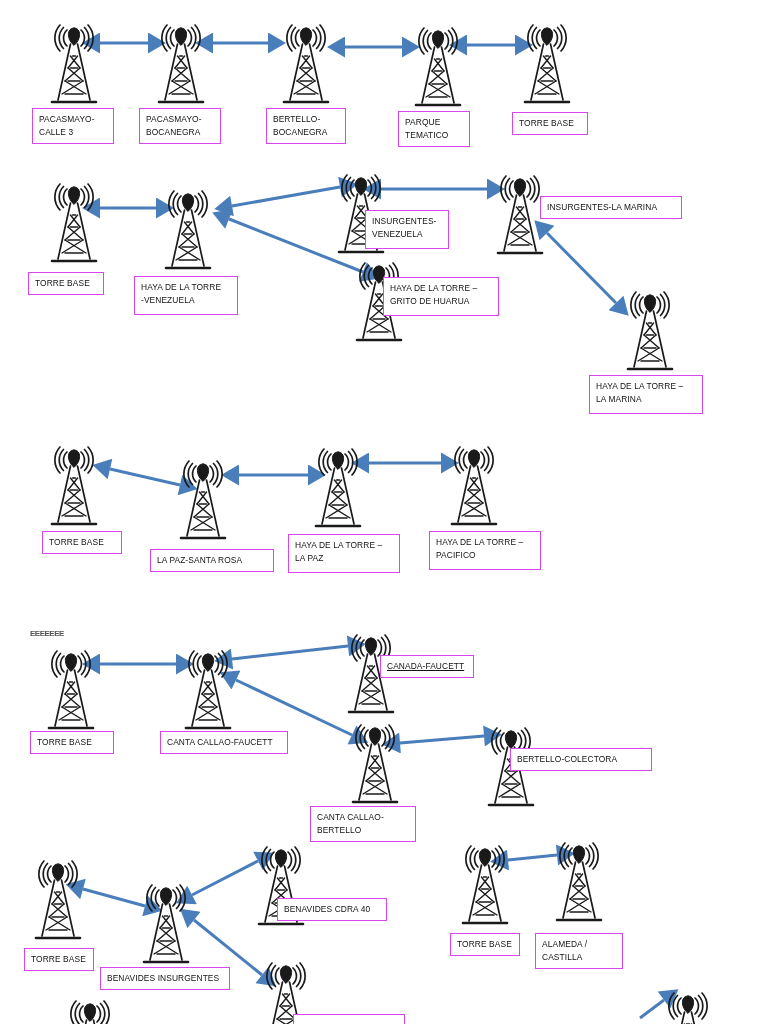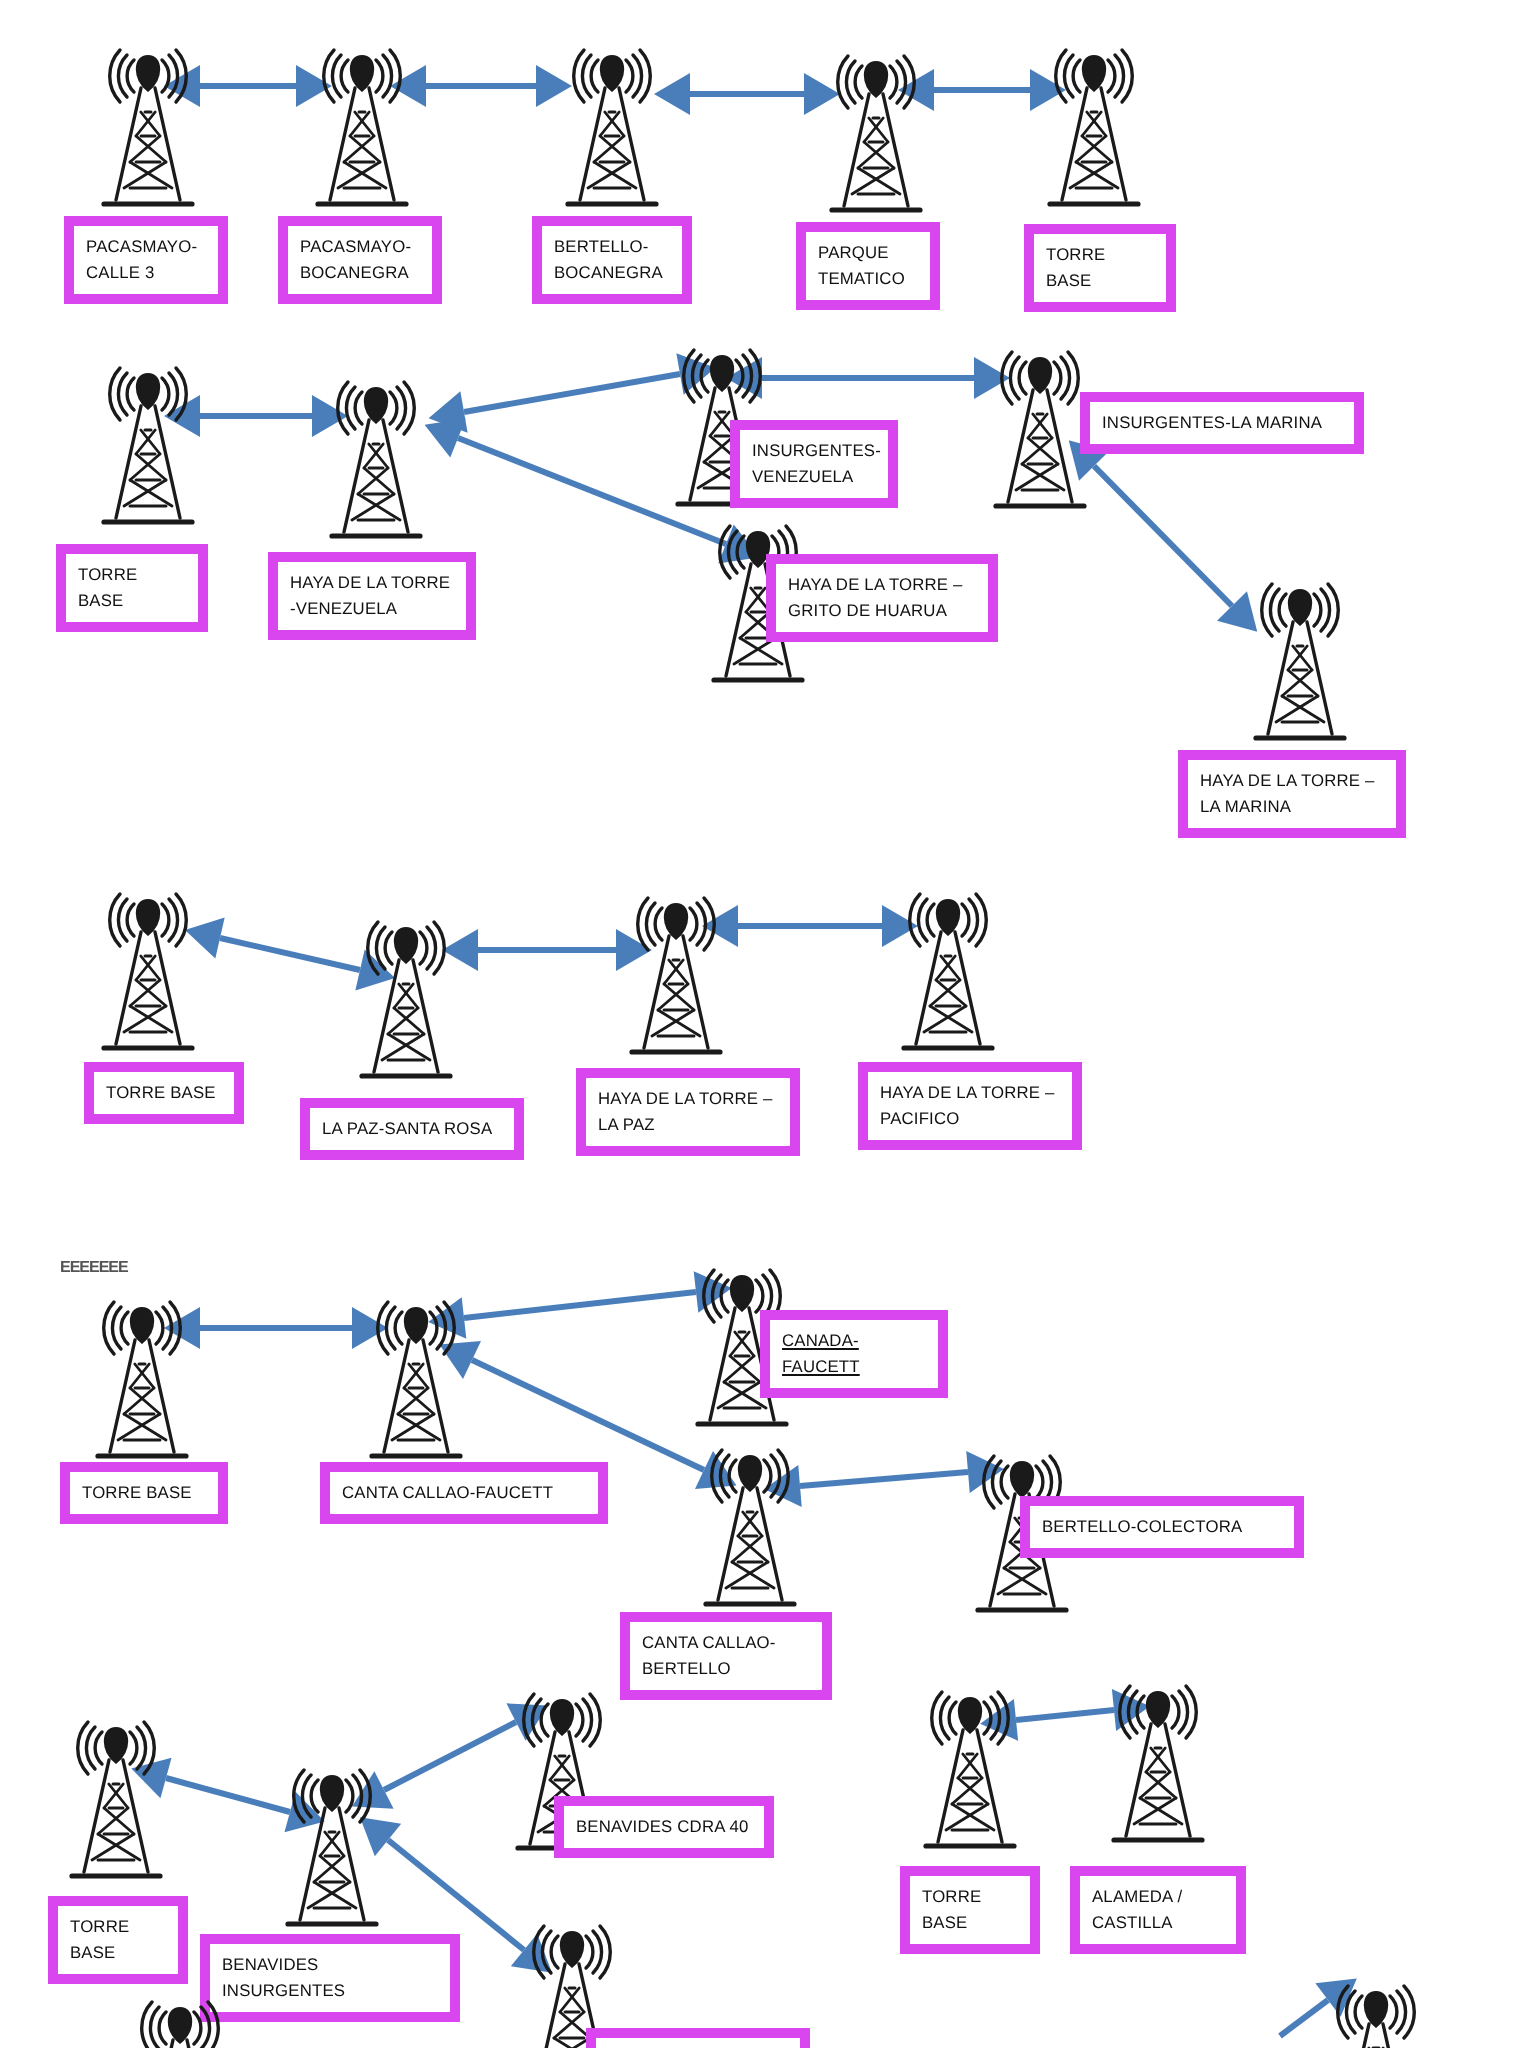--- a/index.html
+++ b/index.html
@@ -6,21 +6,21 @@
   body{
     width:768px;height:1024px;position:relative;overflow:hidden;
     font-family:"Liberation Sans","DejaVu Sans",sans-serif;
     color:#111111;
   }
   #canvas{position:absolute;left:0;top:0;width:768px;height:1024px;}
   .tower{position:absolute;}
   .tower svg{display:block;overflow:visible;}
   .lbl{
     position:absolute;
-    border:5px solid #d946ef;
+    border:1px solid #d946ef;
     background:#ffffff;
     box-sizing:border-box;
     font-size:8.4px;
     line-height:13px;
     letter-spacing:.1px;
     padding:4px 6px 4px 6px;
     color:#111111;
     white-space:pre-line;
   }
   .arrowlayer{position:absolute;left:0;top:0;width:768px;height:1024px;pointer-events:none;}
@@ -395,21 +395,21 @@
               <path d="M19,70 L37,70" stroke-width="1.5"></path>
               <path d="M24.4,32 L34,44" stroke-width="1.4"></path>
               <path d="M31.6,32 L22,44" stroke-width="1.4"></path>
               <path d="M22,44 L37,57" stroke-width="1.4"></path>
               <path d="M34,44 L19,57" stroke-width="1.4"></path>
               <path d="M19,57 L40,70" stroke-width="1.4"></path>
               <path d="M37,57 L16,70" stroke-width="1.4"></path>
               <path d="M6,78 L50,78" stroke-width="2.6"></path>
             </g>
           </svg></span></div>
-      <div class="lbl" style="left: 150px; top: 549px; width: 112px; min-height: 22px;">LA PAZ-SANTA ROSA</div>
+      <div class="lbl" style="left: 150px; top: 549px; width: 124px; min-height: 22px;">LA PAZ-SANTA ROSA</div>
       <div class="tower" style="left: 310px; top: 448px;"><span><svg width="56" height="86" viewBox="0 0 56 86">
             <g fill="none" stroke="#1a1a1a" stroke-width="1.7" stroke-linecap="round">
               <path d="M21,6 A11,11 0 0 0 21,22"></path>
               <path d="M17.5,3.5 A15,15 0 0 0 17.5,24.5"></path>
               <path d="M14,1 A19,19 0 0 0 14,27"></path>
               <path d="M35,6 A11,11 0 0 1 35,22"></path>
               <path d="M38.5,3.5 A15,15 0 0 1 38.5,24.5"></path>
               <path d="M42,1 A19,19 0 0 1 42,27"></path>
               <path d="M28,4 C31.6,4 33.6,6.8 33.6,10.6 C33.6,14.6 31.4,18.6 28,21.4 C24.6,18.6 22.4,14.6 22.4,10.6 C22.4,6.8 24.4,4 28,4 Z" fill="#1a1a1a" stroke="#1a1a1a" stroke-width="1"></path>
               <path d="M24.5,20 L12,76"></path>
@@ -497,21 +497,21 @@
               <path d="M19,70 L37,70" stroke-width="1.5"></path>
               <path d="M24.4,32 L34,44" stroke-width="1.4"></path>
               <path d="M31.6,32 L22,44" stroke-width="1.4"></path>
               <path d="M22,44 L37,57" stroke-width="1.4"></path>
               <path d="M34,44 L19,57" stroke-width="1.4"></path>
               <path d="M19,57 L40,70" stroke-width="1.4"></path>
               <path d="M37,57 L16,70" stroke-width="1.4"></path>
               <path d="M6,78 L50,78" stroke-width="2.6"></path>
             </g>
           </svg></span></div>
-      <div class="lbl" style="left: 160px; top: 731px; width: 144px; min-height: 20px;">CANTA CALLAO-FAUCETT</div>
+      <div class="lbl" style="left: 160px; top: 731px; width: 128px; min-height: 20px;">CANTA CALLAO-FAUCETT</div>
       <div class="tower" style="left: 343px; top: 634px;"><span><svg width="56" height="86" viewBox="0 0 56 86">
             <g fill="none" stroke="#1a1a1a" stroke-width="1.7" stroke-linecap="round">
               <path d="M21,6 A11,11 0 0 0 21,22"></path>
               <path d="M17.5,3.5 A15,15 0 0 0 17.5,24.5"></path>
               <path d="M14,1 A19,19 0 0 0 14,27"></path>
               <path d="M35,6 A11,11 0 0 1 35,22"></path>
               <path d="M38.5,3.5 A15,15 0 0 1 38.5,24.5"></path>
               <path d="M42,1 A19,19 0 0 1 42,27"></path>
               <path d="M28,4 C31.6,4 33.6,6.8 33.6,10.6 C33.6,14.6 31.4,18.6 28,21.4 C24.6,18.6 22.4,14.6 22.4,10.6 C22.4,6.8 24.4,4 28,4 Z" fill="#1a1a1a" stroke="#1a1a1a" stroke-width="1"></path>
               <path d="M24.5,20 L12,76"></path>

